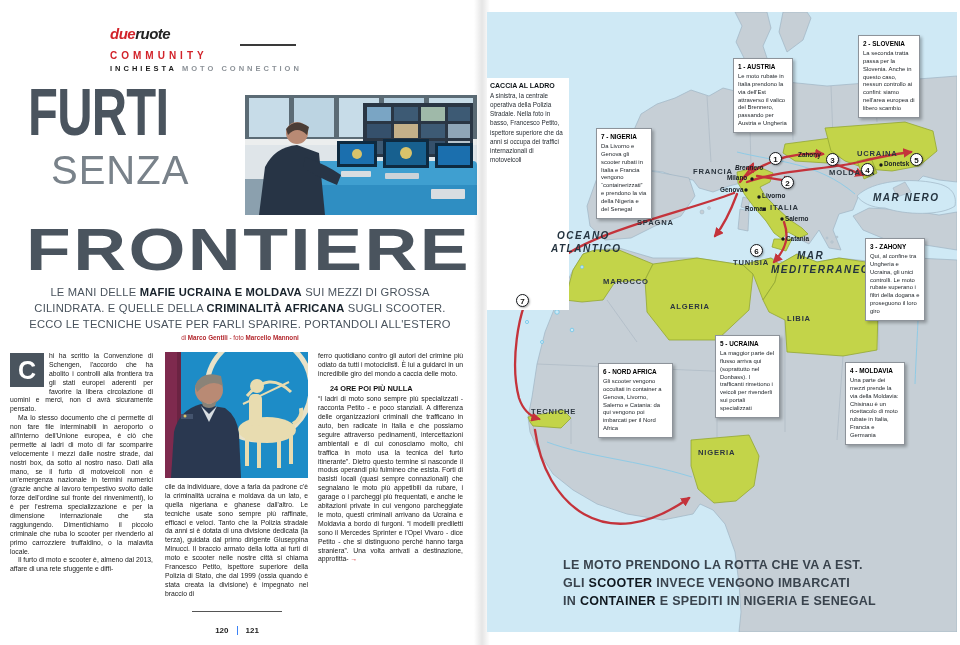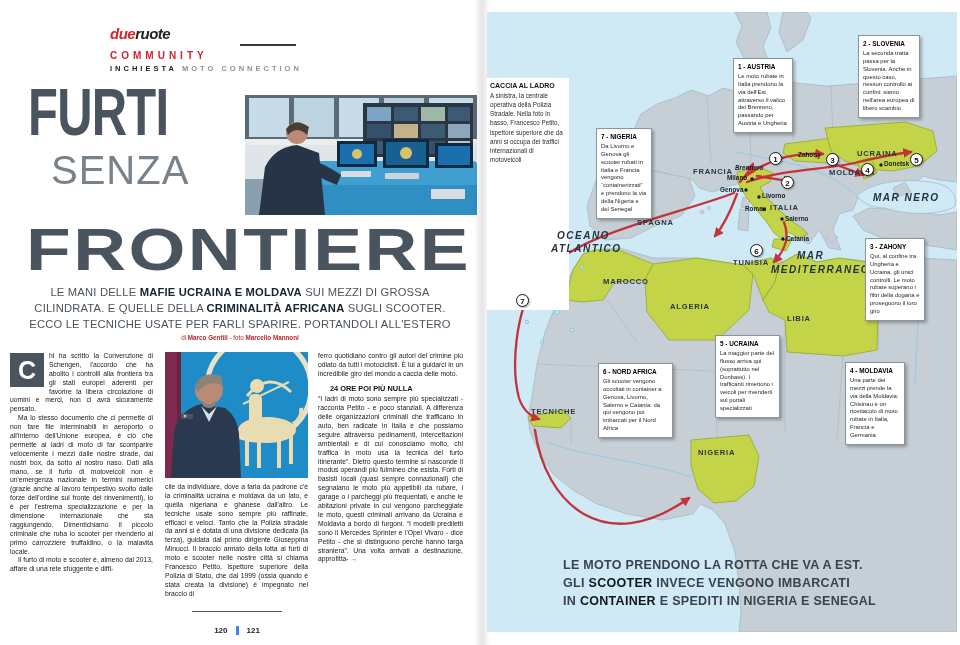--- a/index.html
+++ b/index.html
@@ -30,21 +30,21 @@
       text-align:justify;}
   .col p{margin:0;}
   .col p.ind{text-indent:8px;}
   .dropcap{float:left;width:34px;height:34px;background:#4a545e;color:#fff;font-size:25px;
       font-weight:700;text-align:center;line-height:34px;margin:1px 5px 1px 0;}
   .col h4{font-size:7.4px;font-weight:800;color:#111;margin:5px 0 2px 12px;text-align:left;}
   .carrow{color:#d2232a;font-weight:800;}
   .folio{position:absolute;left:192px;top:611px;width:90px;border-top:1px solid #555;
       display:flex;justify-content:center;padding-top:14px;font-size:8px;font-weight:700;color:#222;}
   .folio span{padding:0 8px;}
-  .folio .fr{border-left:3px solid #3b82f6;}
+  .folio .fr{border-left:1px solid #3b82f6;}
   .gutter{position:absolute;left:474px;top:0;width:16px;height:645px;
       background:linear-gradient(90deg,rgba(0,0,0,0),rgba(0,0,0,.10),rgba(0,0,0,0));}
   
   #mapPage{position:absolute;left:487px;top:12px;width:470px;height:620px;}
   #mapPage svg.geo{position:absolute;left:0;top:0;}
   .photo-note{position:absolute;left:0;top:66px;width:82px;height:232px;background:#fff;
       padding:4px 5px 0 3px;box-sizing:border-box;}
   .photo-note h5{margin:0 0 2px;font-size:7px;font-weight:800;color:#0e1418;}
   .photo-note div{font-size:6.3px;line-height:1.45;font-weight:500;color:#272d33;}
   .sea-lbl{position:absolute;white-space:nowrap;font-style:italic;font-weight:800;

